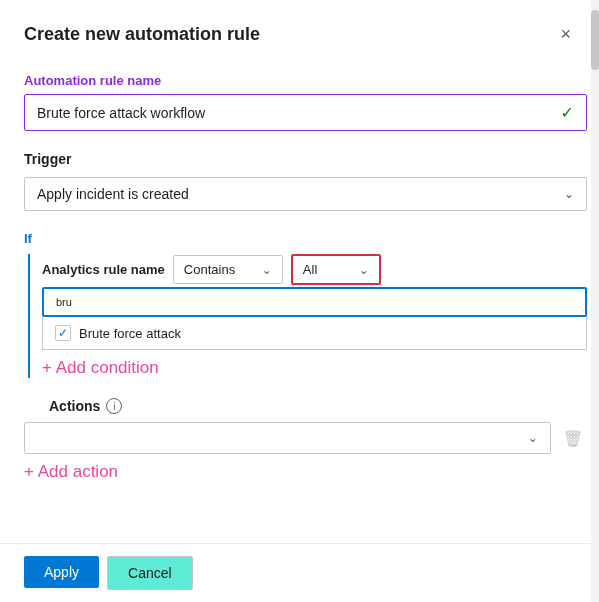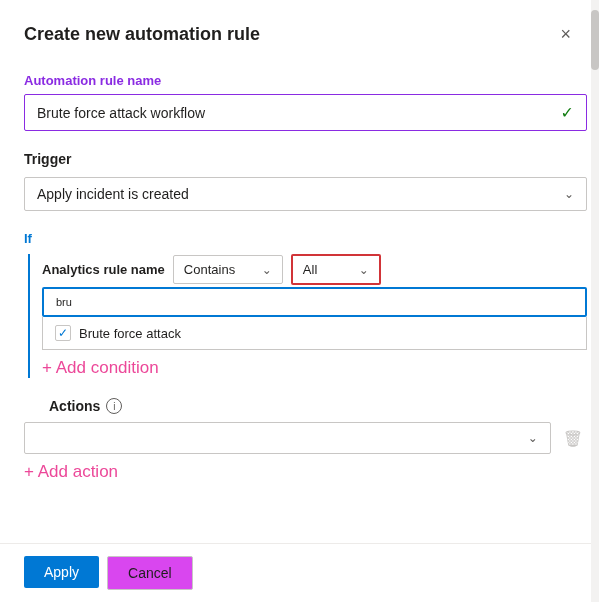--- a/index.html
+++ b/index.html
@@ -268,21 +268,21 @@
       background: #0078d4;
       color: #fff;
       border: none;
       border-radius: 2px;
       padding: 8px 20px;
       font-size: 14px;
       cursor: pointer;
       font-family: inherit;
     }
     .btn-cancel {
-      background: #d946ef;
+      background: #5eead4;
       color: #201f1e;
       border: 1px solid #c8c6c4;
       border-radius: 2px;
       padding: 8px 20px;
       font-size: 14px;
       cursor: pointer;
       font-family: inherit;
     }
     .scrollbar-track {
       position: absolute;

